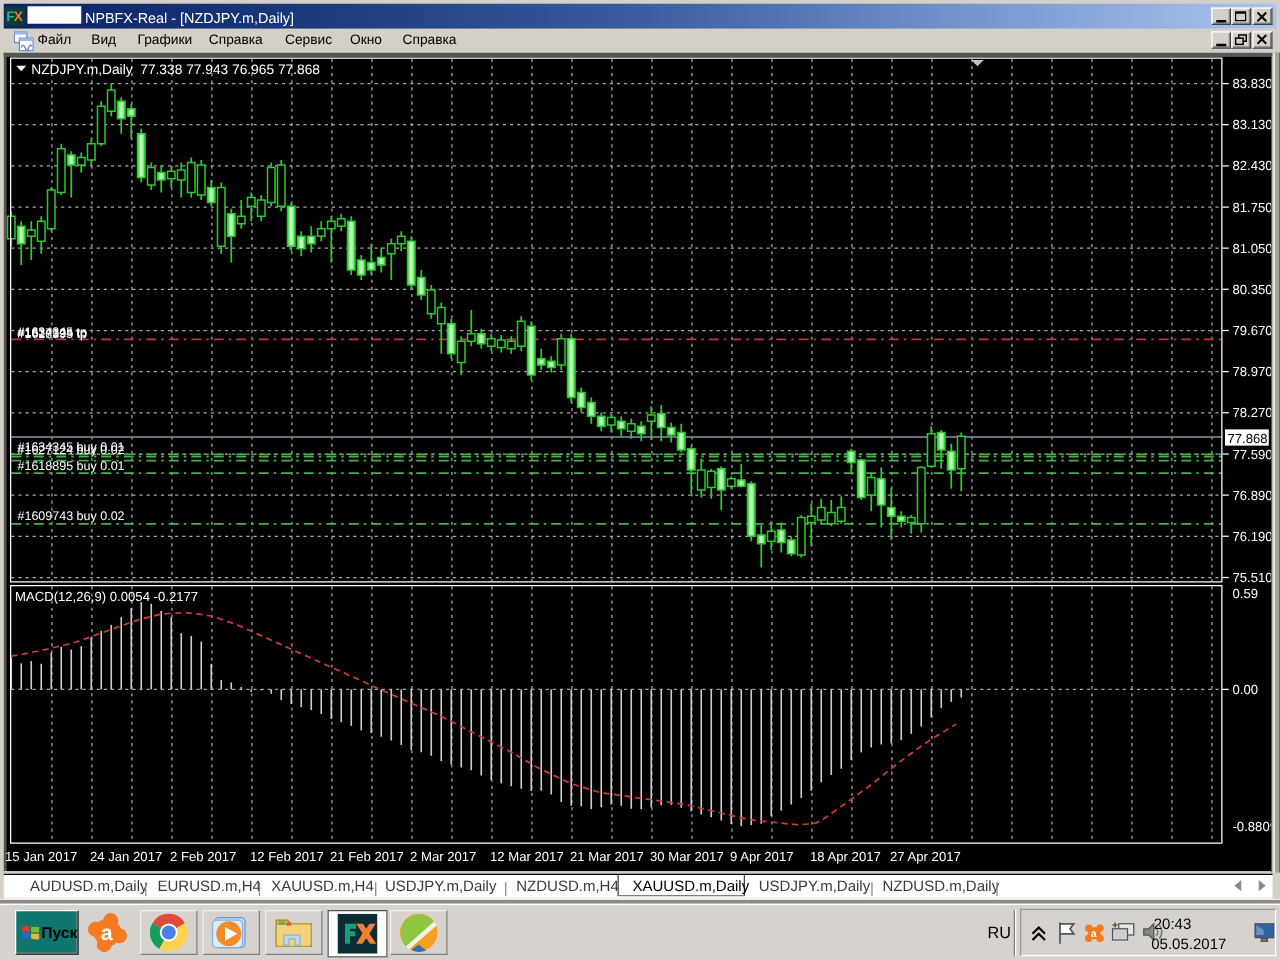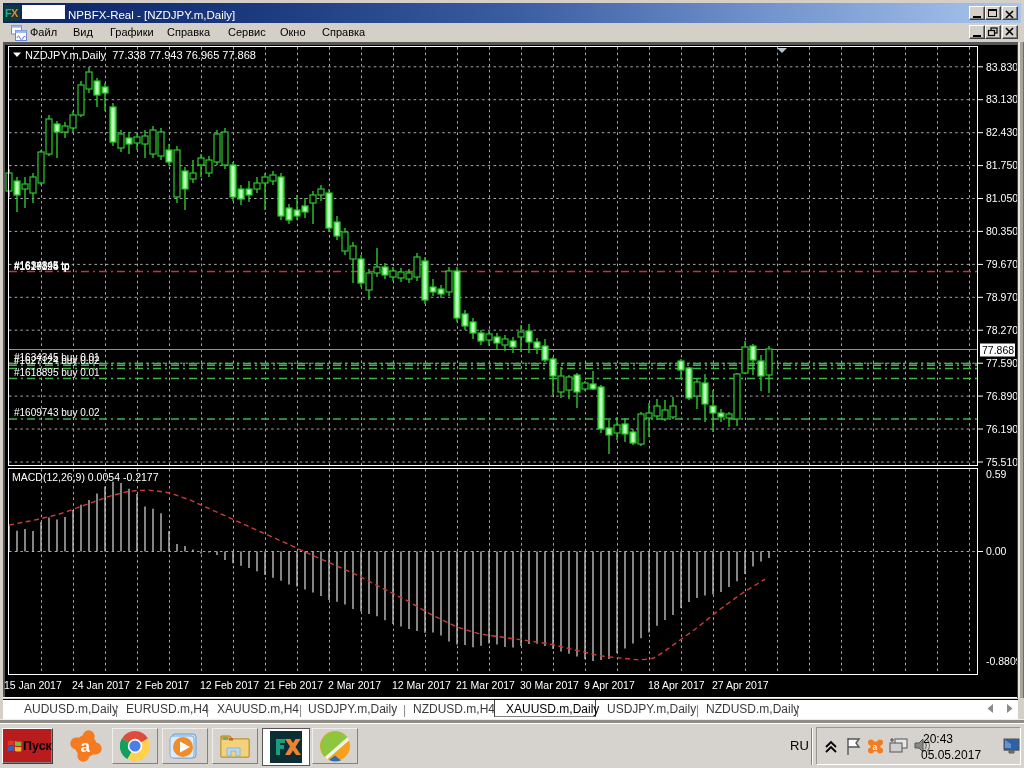--- a/index.html
+++ b/index.html
@@ -543,21 +543,21 @@
  <div class="abs" style="left:0;top:719px;width:1024px;height:1px;background:#efede8"></div>
  <div class="abs" style="left:0;top:720px;width:1024px;height:3px;background:#8f8b85"></div>
 
  <div class="abs" style="left:1017px;top:45px;width:1px;height:653px;background:#404040"></div>
  <div class="abs" style="left:1018px;top:42px;width:2px;height:656px;background:#e8e6e0"></div>
  <div class="abs" style="left:1020px;top:42px;width:3px;height:656px;background:#a8a49c"></div>
  <div class="abs" style="left:1023px;top:42px;width:1px;height:656px;background:#6e6a64"></div>
 
  <div id="task" class="abs">
 
-  <div class="abs" style="left:2px;top:4px;width:51px;height:36px;background:#b91c1c;border-top:1px solid #fff;border-left:1px solid #fff;border-right:1px solid #404040;border-bottom:1px solid #404040;box-shadow:inset -1px -1px 0 #808080">
+  <div class="abs" style="left:12px;top:4px;width:51px;height:36px;background:#0f766e;border-top:1px solid #fff;border-left:1px solid #fff;border-right:1px solid #404040;border-bottom:1px solid #404040;box-shadow:inset -1px -1px 0 #808080">
    <svg class="abs" style="left:4px;top:9px" width="15" height="14" viewBox="0 0 22 20">
     <g>
      <path d="M1,5 Q5,2.5 10,4 L10,10.5 Q5,9 1,11.5 z" fill="#d93a2b"></path>
      <path d="M11.5,4.3 Q16,5.5 21,4.8 L21,11.3 Q16,12 11.5,10.8 z" fill="#7db832"></path>
      <path d="M1,13 Q5,10.5 10,12 L10,18.5 Q5,17 1,19.5 z" fill="#2f65c4"></path>
      <path d="M11.5,12.3 Q16,13.5 21,12.8 L21,19.3 Q16,20 11.5,18.8 z" fill="#e8b632"></path>
     </g>
    </svg>
    <span class="abs" style="left:20px;top:10px;font-weight:bold;font-size:12.5px;color:#000">Пуск</span>
   </div>

